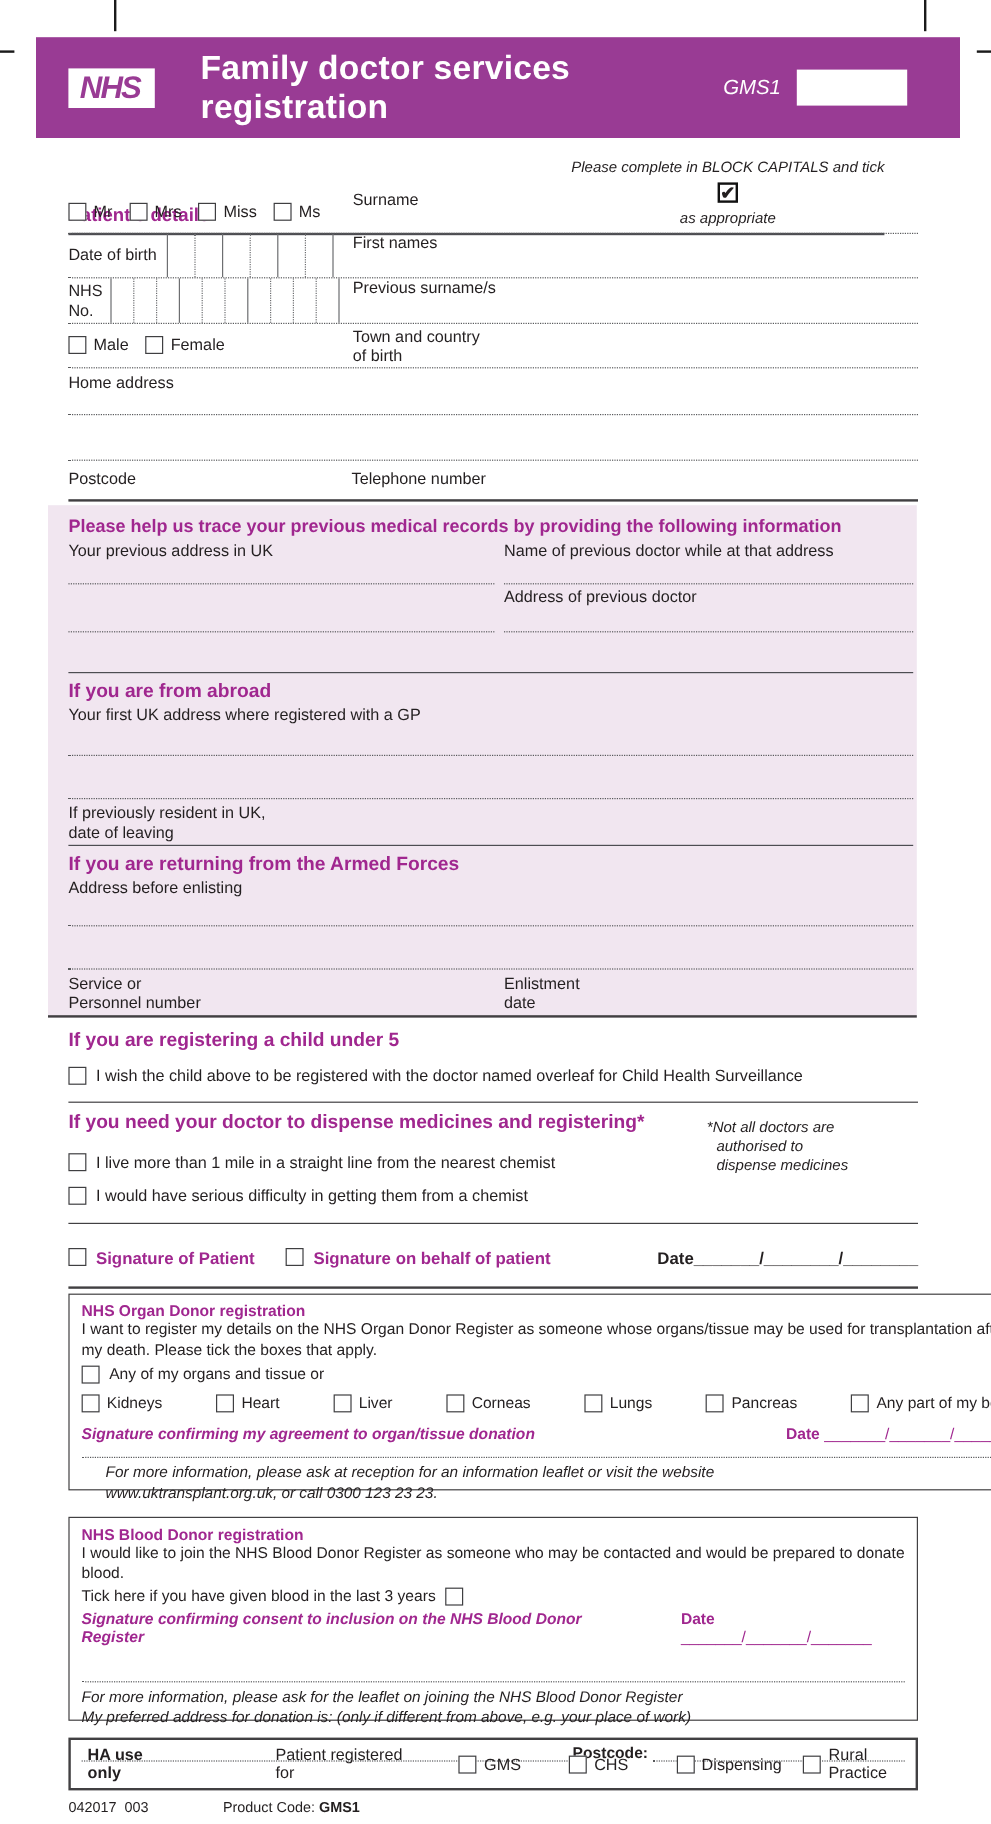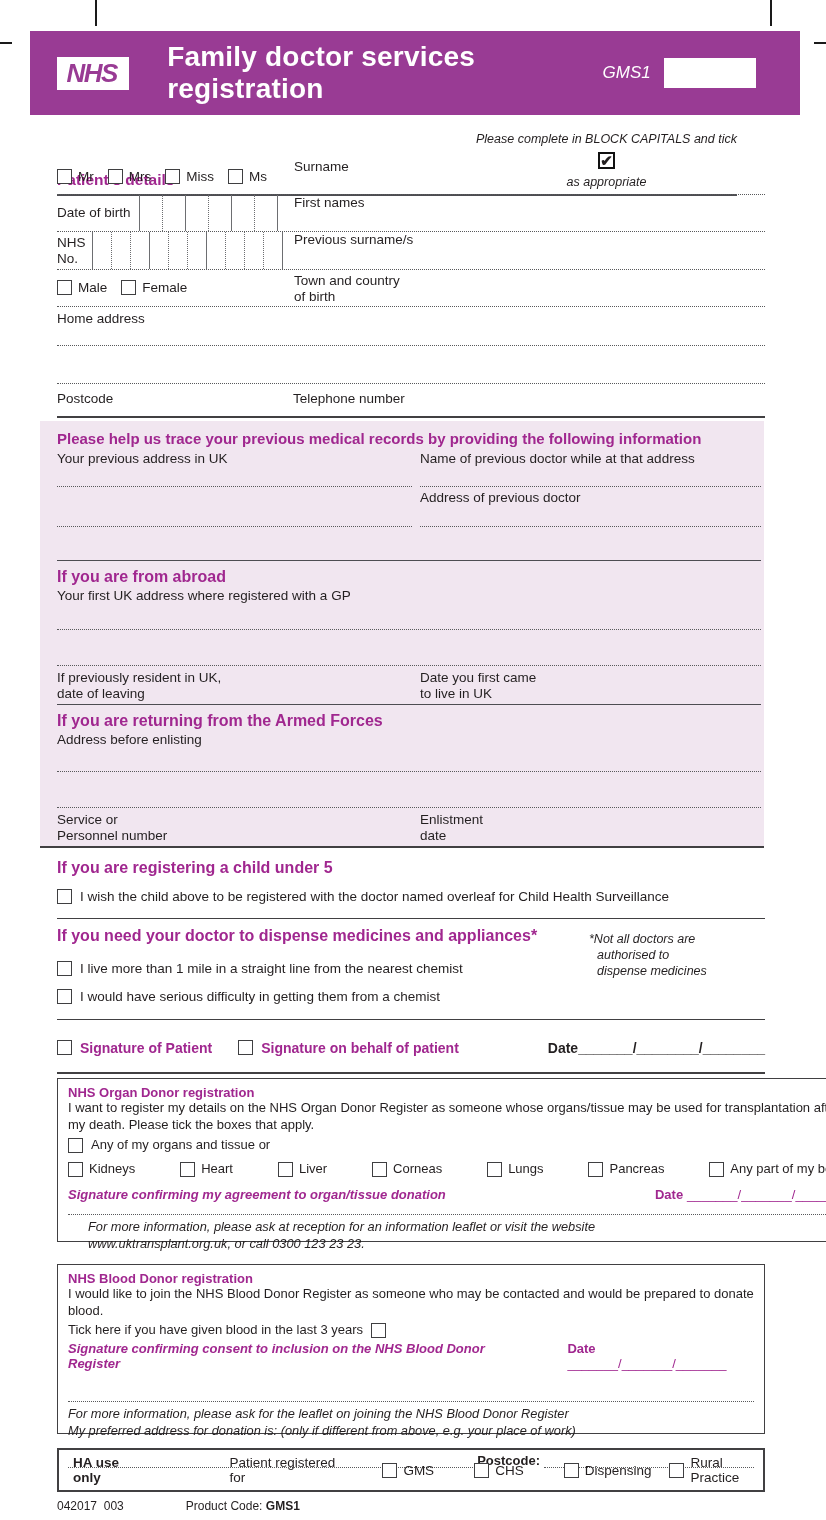--- a/index.html
+++ b/index.html
@@ -183,21 +183,20 @@
     <div class="dotb" style="height:40px; padding-top:3px"><span class="lbl">Address of previous doctor</span></div>
   </div>
   <div style="height:33px"></div>
   <div class="rule2"></div>
 
   <div class="sec-h2" style="margin-top:7px">If you are from abroad</div>
   <div style="margin-top:2px; height:42px" class="dotb"><span class="lbl">Your first UK address where registered with a GP</span></div>
   <div class="dotb" style="height:36px"></div>
   <div class="cols" style="height:38px; padding-top:4px">
     <div><span class="lbl"><span>If previously resident in UK,</span><br><span>date of leaving</span></span></div>
-    <div><span class="lbl"><span>Date you first came</span><br><span>to live in UK</span></span></div>
   </div>
   <div class="rule2"></div>
 
   <div class="sec-h2" style="margin-top:7px">If you are returning from the Armed Forces</div>
   <div style="margin-top:2px; height:40px" class="dotb"><span class="lbl">Address before enlisting</span></div>
   <div class="dotb" style="height:36px"></div>
   <div class="cols" style="height:38px; padding-top:4px">
     <div><span class="lbl"><span>Service or</span><br><span>Personnel number</span></span></div>
     <div><span class="lbl"><span>Enlistment</span><br><span>date</span></span></div>
   </div>
@@ -206,21 +205,21 @@
 <div class="abs mid">
   <div class="sec-h2" style="margin-top:7px">If you are registering a child under 5</div>
   <div class="cbrow" style="margin-top:12px">
     <span class="cb"></span>
     <span class="lbl">I wish the child above to be registered with the doctor named overleaf for Child Health Surveillance</span>
   </div>
   <div class="thick" style="margin-top:13px; border-top-width:1.8px"></div>
 
   <div style="display:flex; margin-top:8px">
     <div style="width:520px">
-      <div class="sec-h2">If you need your doctor to dispense medicines and appliances*</div>
+      <div class="sec-h2">If you need your doctor to dispense medicines and registering*</div>
       <div class="cbrow" style="margin-top:16px">
         <span class="cb"></span>
         <span class="lbl">I live more than 1 mile in a straight line from the nearest chemist</span>
       </div>
       <div class="cbrow" style="margin-top:13px">
         <span class="cb"></span>
         <span class="lbl">I would have serious difficulty in getting them from a chemist</span>
       </div>
     </div>
     <div class="note" style="margin-left:12px; padding-top:4px">

